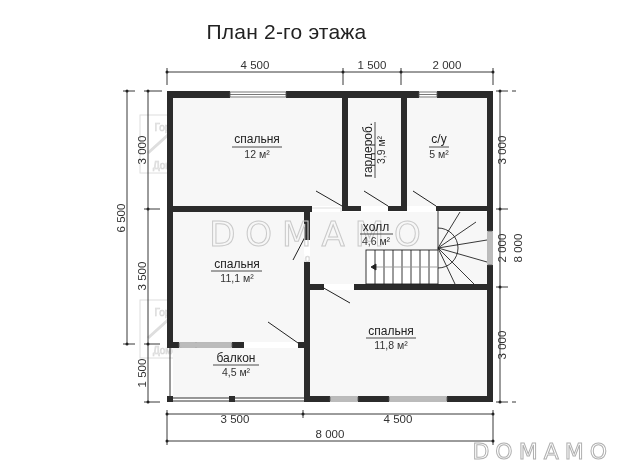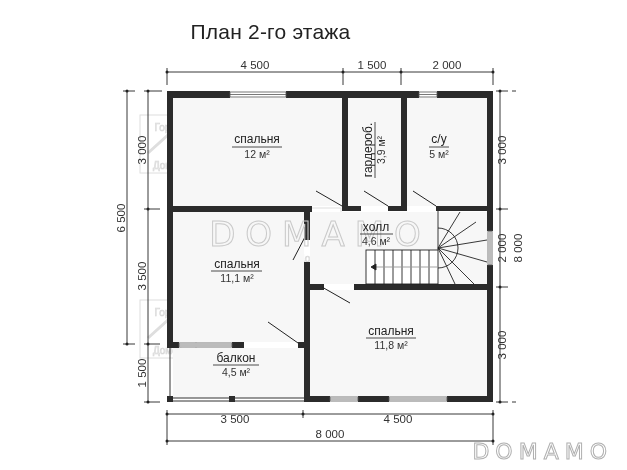--- a/index.html
+++ b/index.html
@@ -1,18 +1,18 @@
 <!DOCTYPE html>
 <html><head>
 <meta charset="utf-8">
 <style>
   html, body { margin: 0; padding: 0; background: #ffffff; }
   body { width: 627px; height: 470px; position: relative; overflow: hidden;
          font-family: "Liberation Sans", "DejaVu Sans", sans-serif; color: #222; }
-  .title { position: absolute; left: 0; top: 20px; width: 541px; text-align: center;
+  .title { position: absolute; left: 16px; top: 20px; width: 541px; text-align: center;
            font-size: 21px; color: #222; letter-spacing: 0.2px; }
   svg { position: absolute; left: 0; top: 0; }
   .dim { font-size: 11.5px; fill: #333; font-family: "Liberation Sans", "DejaVu Sans", sans-serif; }
   .room-name { font-size: 12px; fill: #222; font-family: "Liberation Sans", "DejaVu Sans", sans-serif; }
   .room-area { font-size: 10.5px; fill: #333; font-family: "Liberation Sans", "DejaVu Sans", sans-serif; }
   .wm { font-family: "DejaVu Sans", sans-serif; fill: none; stroke: #c9c9c9; stroke-width: 1; }
   .brand { position: absolute; right: 14px; bottom: 6px; font-size: 22px; letter-spacing: 6px;
            color: #fff; -webkit-text-stroke: 1px #b0b0b0; font-family: "DejaVu Sans", sans-serif; }
 </style>
 </head>

